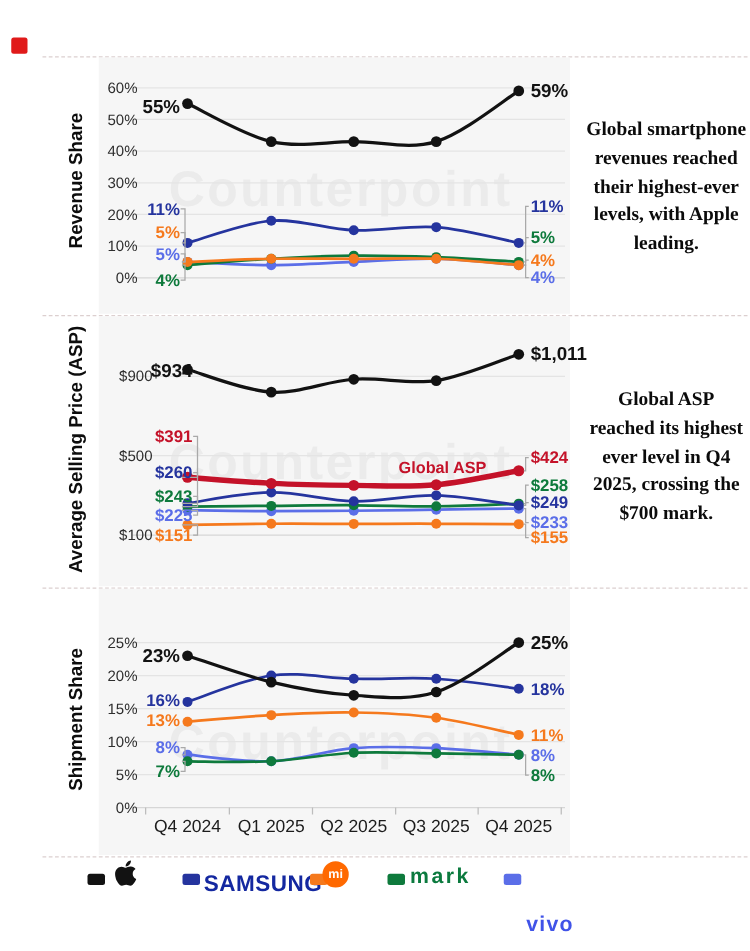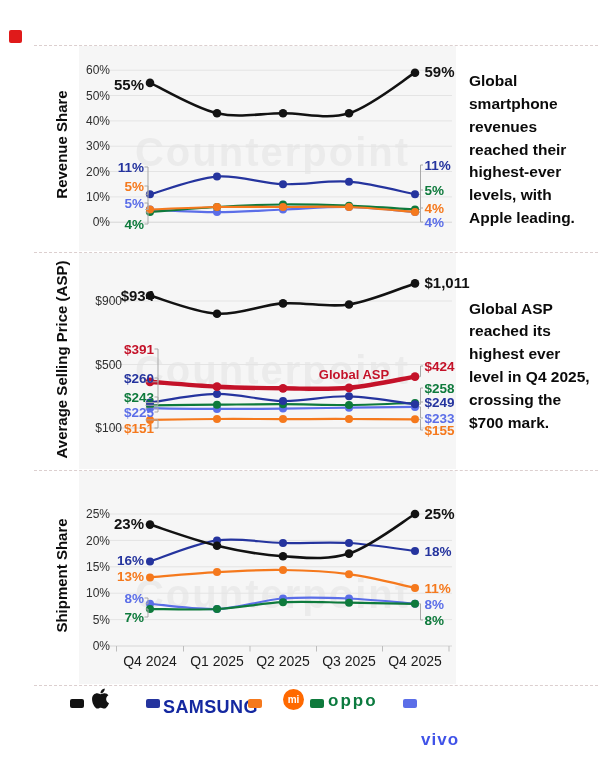--- a/index.html
+++ b/index.html
@@ -6,29 +6,29 @@
   .page{position:relative;width:600px;height:761px;background:#fff;overflow:hidden;
         font-family:"Liberation Sans", sans-serif;}
   .corner{position:absolute;left:9px;top:30px;width:13px;height:13px;border-radius:2px;}
   .sep{position:absolute;left:34px;right:2px;height:0;border-top:1px dashed #dccfcf;}
   .card{position:absolute;left:79px;width:377px;background:#f6f6f6;}
   .wm{position:absolute;left:85px;width:375px;text-align:center;font-size:40px;font-weight:bold;
       letter-spacing:2px;color:rgba(70,70,70,0.06);white-space:nowrap;}
   .vt{position:absolute;left:-49px;width:220px;text-align:center;transform:rotate(-90deg);
       font-weight:bold;font-size:15px;color:#0d0d0d;white-space:nowrap;}
   .ann{position:absolute;left:466px;width:134px;display:flex;align-items:center;justify-content:center;}
-  .ann p{margin:0;width:128px;font-weight:bold;font-size:15.5px;line-height:1.47;color:#0b0b0b;}
+  .ann p{margin:0;width:128px;text-align:center;font-weight:bold;font-size:15.5px;line-height:1.47;color:#0b0b0b;font-family:Liberation Serif, serif;}
   svg text{font-family:"Liberation Sans", sans-serif;}
   #charts{position:absolute;left:0;top:0;pointer-events:none;}
   .lg-sw{position:absolute;top:699px;width:14px;height:9px;border-radius:2px;}
   .lg-word{position:absolute;font-weight:bold;white-space:nowrap;}
   .lg-samsung{left:163px;top:697px;font-size:18px;letter-spacing:0.4px;}
   .lg-oppo{left:328px;top:691px;font-size:17px;letter-spacing:2px;}
   .lg-vivo{left:421px;top:691px;font-size:17px;letter-spacing:1px;margin-top:39px;}
-  .lg-badge{position:absolute;left:283px;top:689px;width:21px;height:21px;border-radius:50%;
+  .lg-badge{position:absolute;left:258px;top:689px;width:21px;height:21px;border-radius:50%;
             display:flex;align-items:center;justify-content:center;font-size:10px;font-weight:bold;}
   .lg-apple{position:absolute;left:91px;top:687px;}
 </style>
 </head>
 <body>
 
 <div class="page">
 
   <div class="corner" style="background: rgb(224, 26, 26);"></div>
 
@@ -255,18 +255,18 @@
   <div>
     <div class="lg-sw" style="left: 70px; background: rgb(18, 18, 18);"></div>
     <svg class="lg-apple" width="19" height="23" viewBox="0 0 384 512">
       <path fill="#121212" d="M318.7 268.7c-.2-36.7 16.4-64.4 50-84.8-18.8-26.9-47.2-41.7-84.7-44.6-35.5-2.8-74.3 20.7-88.5 20.7-15 0-49.4-19.7-76.4-19.7C63.3 141.2 4 184.8 4 273.5q0 39.3 14.4 81.2c12.8 36.7 59 126.7 107.2 125.2 25.2-.6 43-17.9 75.8-17.9 31.8 0 48.3 17.9 76.4 17.9 48.6-.7 90.4-82.5 102.6-119.3-65.2-30.7-61.7-90-61.7-91.9zm-56.6-164.2c27.3-32.4 24.8-61.9 24-72.5-24.1 1.4-52 16.4-67.9 34.9-17.5 19.8-27.8 44.3-25.6 71.9 26.1 2 49.9-11.4 69.5-34.3z"></path>
     </svg>
     <div class="lg-sw" style="left: 146px; background: rgb(37, 52, 158);"></div>
     <div class="lg-word lg-samsung" style="color: rgb(20, 40, 160);">SAMSUNG</div>
     <div class="lg-sw" style="left: 248px; background: rgb(245, 121, 29);"></div>
     <div class="lg-badge" style="background: rgb(255, 105, 0); color: rgb(255, 255, 255);">mi</div>
     <div class="lg-sw" style="left: 310px; background: rgb(14, 122, 60);"></div>
-    <div class="lg-word lg-oppo" style="color: rgb(11, 122, 62);">oppo</div>
+    <div class="lg-word lg-oppo" style="color: rgb(11, 122, 62);">mark</div>
     <div class="lg-sw" style="left: 403px; background: rgb(91, 110, 232);"></div>
     <div class="lg-word lg-vivo" style="color: rgb(64, 83, 232);">vivo</div>
   </div>
 
 </div>
 
 </body></html>

